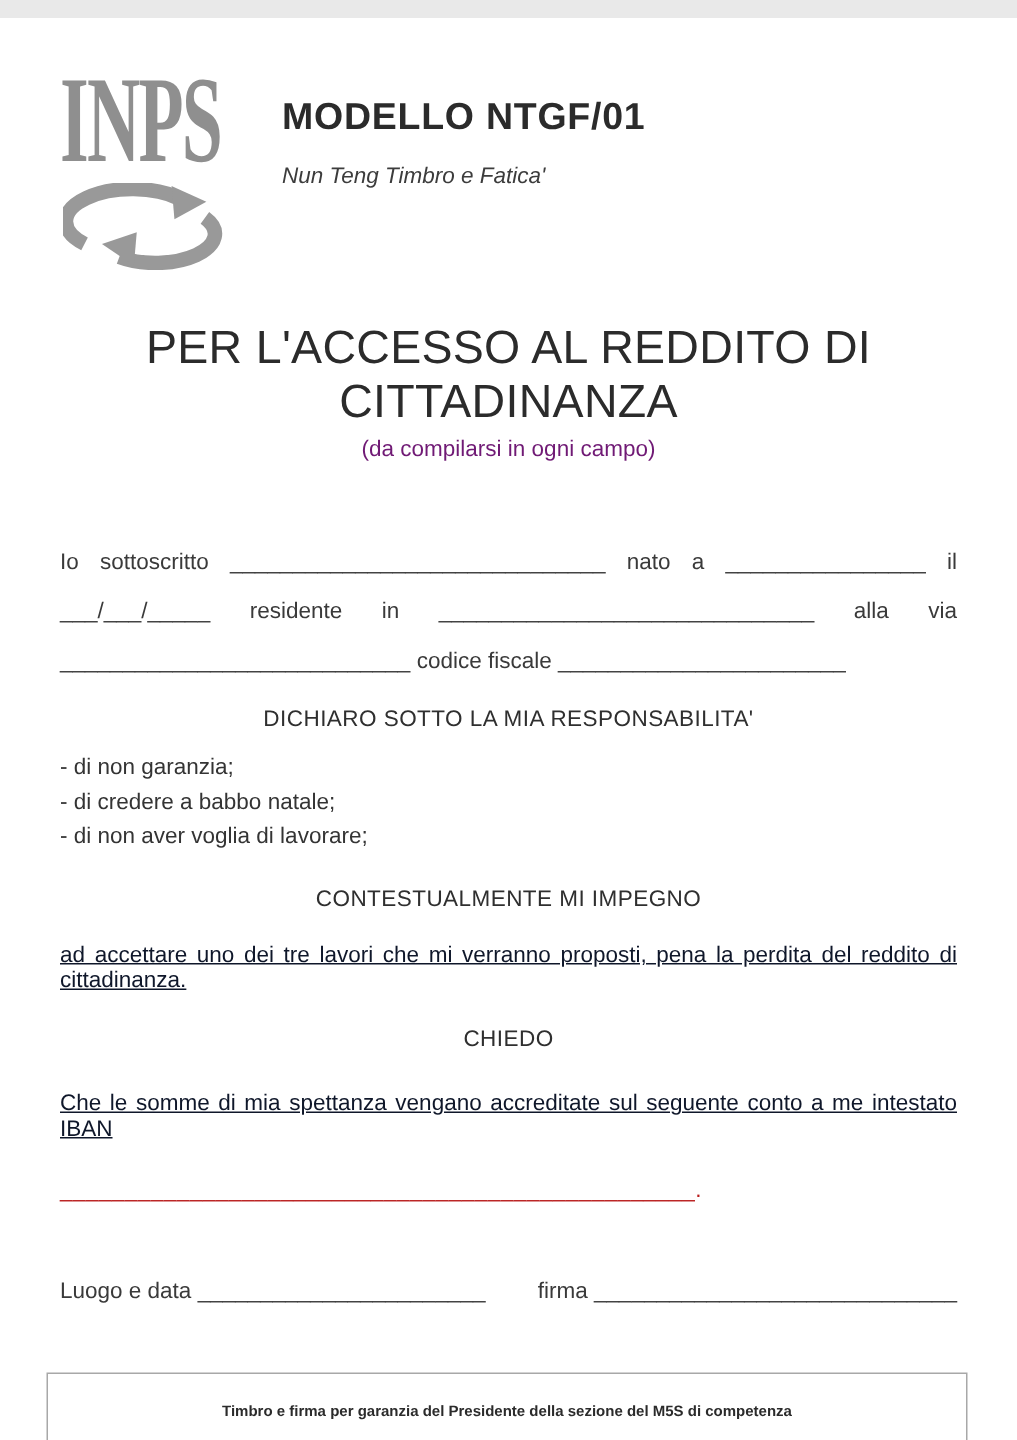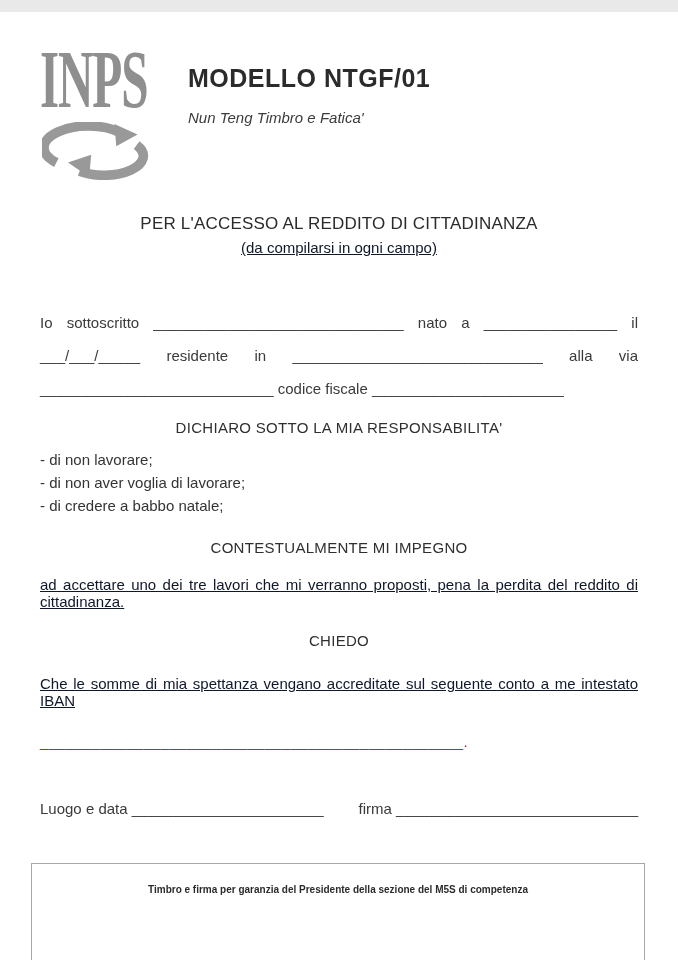--- a/index.html
+++ b/index.html
@@ -38,22 +38,22 @@
     letter-spacing:0.5px;
   }
   .model-subtitle{
     margin-top:16px;
     font-style:italic;
     font-size:15px;
     color:#3c3c3c;
   }
   
   .title-section{margin-top:34px;text-align:center;}
-  .doc-title{font-size:17px;color:#2b2b2b;letter-spacing:0.2px;}
-  .doc-note{font-size:15px;margin-top:5px;color:#0f172a;text-decoration:underline;}
+  .doc-title{font-size:31px;color:#2b2b2b;letter-spacing:0.2px;}
+  .doc-note{font-size:15px;margin-top:5px;color:#701a75;}
   
   .form-lines{margin-top:50px;line-height:33px;color:#3a3a3a;}
   .just{text-align:justify;text-align-last:justify;}
   .form-line3{text-align:left;}
   
   .section-heading{
     text-align:center;
     margin-top:22px;
     color:#2f2f2f;
     letter-spacing:0.3px;
@@ -122,23 +122,23 @@
   </div>
 
   <div class="form-lines">
     <div class="just">Io sottoscritto ______________________________ nato a ________________ il</div>
     <div class="just">___/___/_____ residente in ______________________________ alla via</div>
     <div class="form-line3">____________________________ codice fiscale _______________________</div>
   </div>
 
   <div class="section-heading decl-heading">DICHIARO SOTTO LA MIA RESPONSABILITA'</div>
   <div class="bullets">
-    <div>- di non lavorare;</div>
+    <div>- di non garanzia;</div>
+    <div>- di credere a babbo natale;</div>
     <div>- di non aver voglia di lavorare;</div>
-    <div>- di credere a babbo natale;</div>
   </div>
 
   <div class="section-heading">CONTESTUALMENTE MI IMPEGNO</div>
   <div class="body-just">ad accettare uno dei tre lavori che mi verranno proposti, pena la perdita del reddito di cittadinanza.</div>
 
   <div class="section-heading">CHIEDO</div>
   <div class="body-just request-body">Che le somme di mia spettanza vengano accreditate sul seguente conto a me intestato IBAN</div>
   <div class="iban-line">_________________________________________________.</div>
 
   <div class="sig-row">

